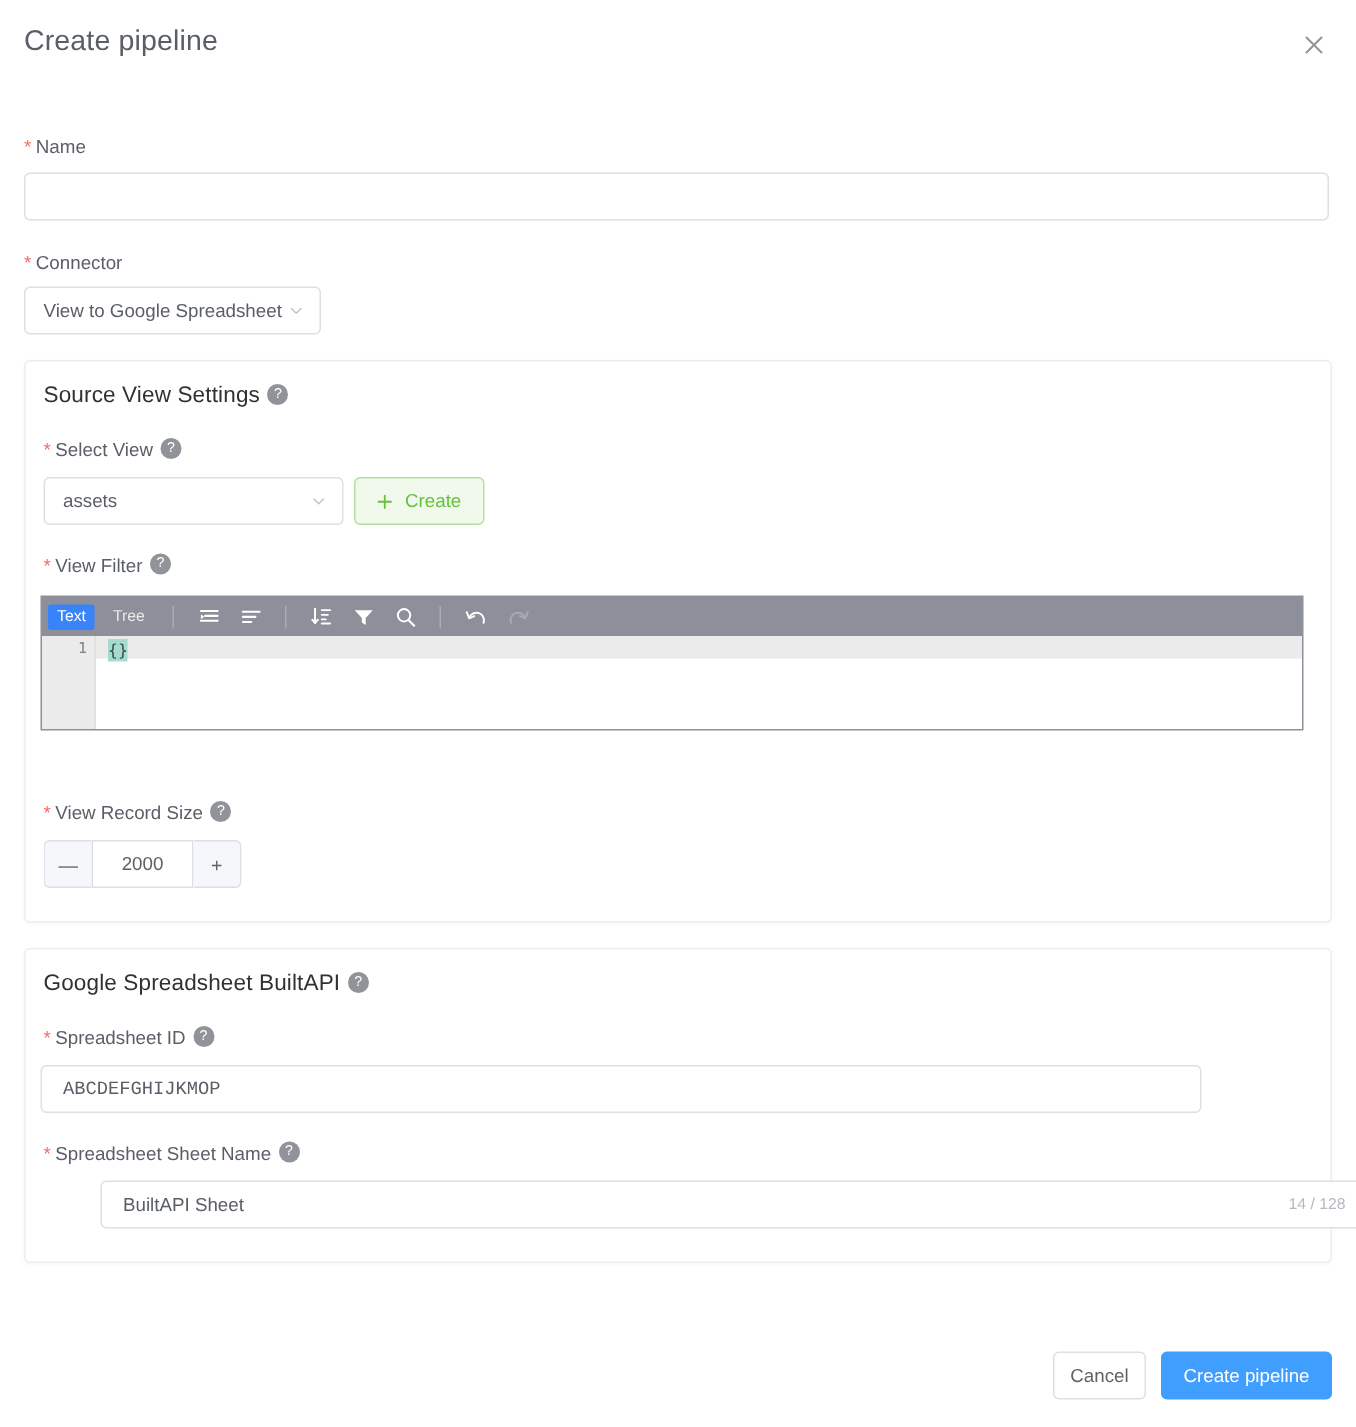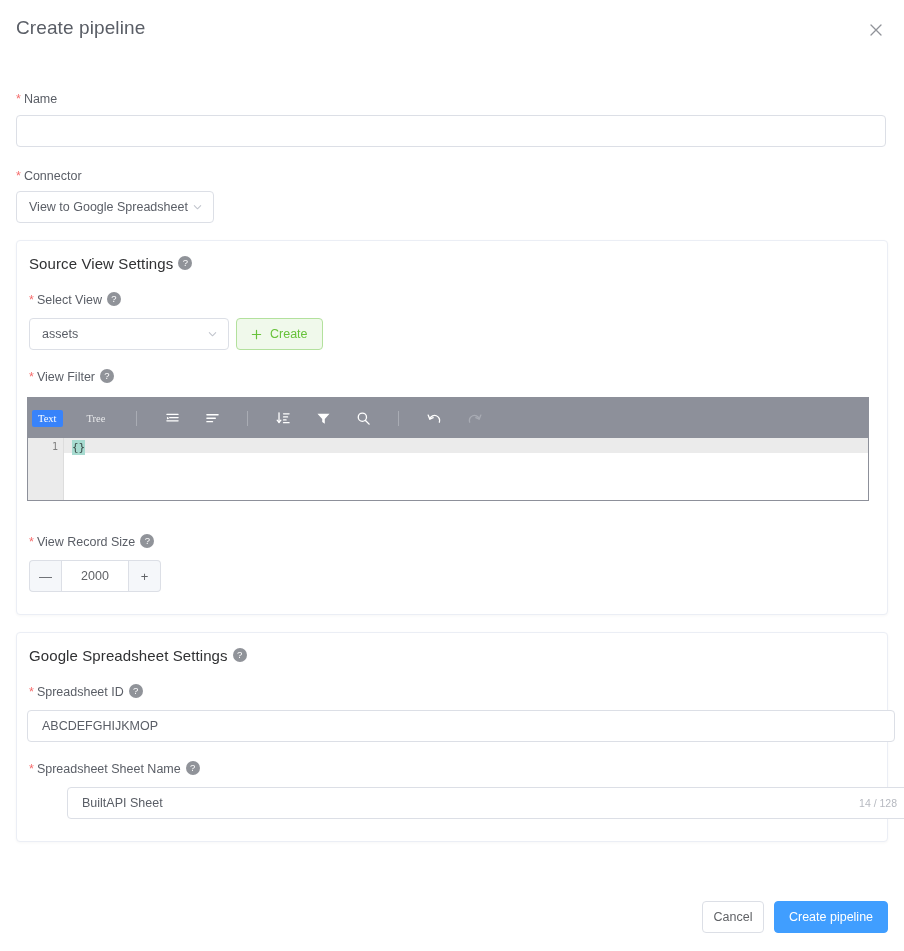--- a/index.html
+++ b/index.html
@@ -71,22 +71,22 @@
     border: 1px solid #ebeef5; border-radius: 4px; background: #fff;
     box-shadow: 0 1px 3px rgba(0,0,0,.035);
   }
   .panel-title {
     font-size: 15px; font-weight: normal; color: #303133; letter-spacing: .1px;
   }
 
   
   .jsoneditor { position: absolute; border: 1px solid #8d909a; }
   .je-menu {
-    height: 40px; background: #8d909a; display: flex; align-items: center;
-    padding: 0 4px; gap: 16px; font-family: Liberation Serif, serif;
+    height: 26px; background: #8d909a; display: flex; align-items: center;
+    padding: 0 4px; gap: 4px;
   }
   .je-tab {
     font-size: 10.5px; color: #e8e9eb; padding: 2px 6px; border-radius: 2px;
     margin-right: 2px; cursor: pointer; line-height: 13px;
   }
   .je-tab.active { background: #3883fa; color: #fff; }
   .je-sep { width: 1px; height: 15px; background: #a9acb4; margin: 0 7px; }
   .je-btn {
     width: 20px; height: 20px; display: flex; align-items: center;
     justify-content: center; cursor: pointer; margin: 0 2px;
@@ -311,30 +311,30 @@
     <div class="stepper" style="left:12px;top:319px;">
       <div class="step-btn minus">—</div>
       <div class="step-val">2000</div>
       <div class="step-btn plus">+</div>
     </div>
   </div>
 
   <div class="panel" style="left:16px;top:632px;width:872px;height:210px;">
 
     <div style="position:absolute;left:12px;top:14px;display:flex;align-items:center;">
-      <span class="panel-title">Google Spreadsheet Settings</span>
+      <span class="panel-title">Google Spreadsheet BuiltAPI</span>
       <span class="help-icon">?</span>
     </div>
 
     <div style="position:absolute;left:12px;top:52px;display:flex;align-items:center;">
       <span class="req-star">*</span>
         <span class="label">Spreadsheet ID</span>
       <span class="help-icon">?</span>
     </div>
-    <input class="text-input" style="position: absolute; left: 10px; top: 77px; width: 868px;" value="ABCDEFGHIJKMOP">
+    <input class="text-input" style="position: absolute; left: 10px; top: 77px; width: 774px; font-family: Liberation Mono, monospace;" value="ABCDEFGHIJKMOP">
 
     <div style="position:absolute;left:12px;top:129px;display:flex;align-items:center;">
       <span class="req-star">*</span>
         <span class="label">Spreadsheet Sheet Name</span>
       <span class="help-icon">?</span>
     </div>
     <div class="input-wrap" style="left:10px;top:154px;width:842px;height:32px;margin-left:40px;">
       <input class="text-input" style="width: 842px; padding-right: 58px;" value="BuiltAPI Sheet">
       <span class="input-counter">14 / 128</span>
     </div>

